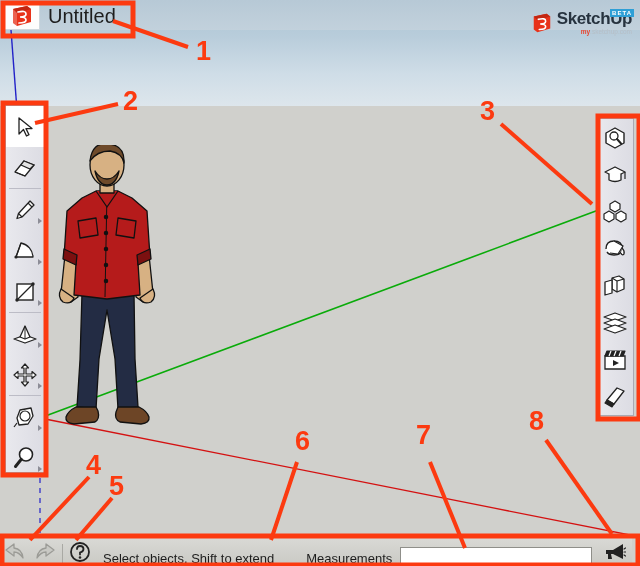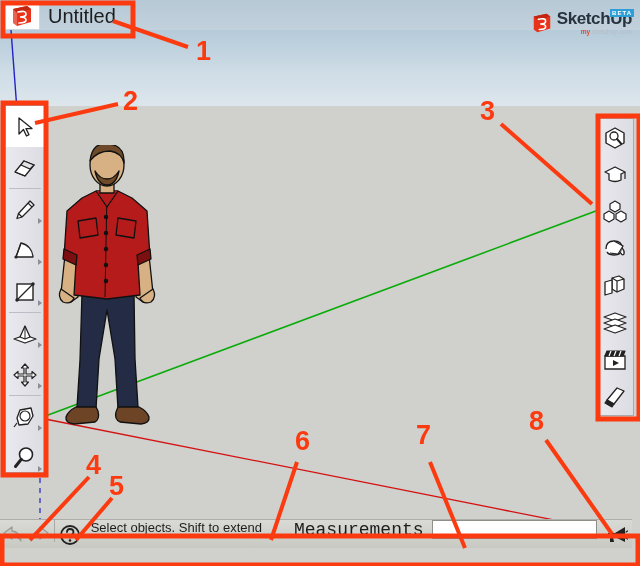--- a/index.html
+++ b/index.html
@@ -46,27 +46,27 @@
   .tool{position:relative;width:100%;height:41px;box-sizing:border-box;
         display:flex;align-items:center;justify-content:center;}
   .tb-right .tool{height:37px;}
   .tool.active{background:#ffffff;}
   .tool .flyout{position:absolute;right:2px;bottom:6px;width:0;height:0;
                 border-left:4px solid #8d8d97;border-top:3px solid transparent;border-bottom:3px solid transparent;}
   .tool-sep{height:1px;background:#bcbcc6;margin:0 3px;}
   .tool svg{display:block;}
 
   
-  .statusbar{position:absolute;left:0;bottom:18px;width:632px;height:29px;
+  .statusbar{position:absolute;left:0;bottom:0;width:632px;height:29px;
              background:linear-gradient(to bottom,#d9d9d5,#c9c9c4);
-             border-top:1px solid #aeaea8;box-sizing:border-box;display:flex;align-items:flex-start;}
+             border-top:1px solid #aeaea8;box-sizing:border-box;display:flex;align-items:flex-end;}
   .sb-btn{width:30px;height:29px;display:flex;align-items:center;justify-content:center;}
   .sb-divider{width:1px;height:22px;background:#a9a9a4;margin:0 2px;}
   .status-text{flex:0 0 auto;margin-left:8px;font-size:13px;color:#1d1d1d;white-space:nowrap;}
-  .meas-label{margin-left:32px;font-size:18px;color:#1d1d1d;white-space:nowrap;font-family:Liberation Mono, monospace;}
+  .meas-label{margin-left:32px;font-size:13px;color:#1d1d1d;white-space:nowrap;}
   .meas-input{flex:1;height:19px;margin:0 6px 0 8px;background:#ffffff;border:1px solid #8f8f8a;
               box-sizing:border-box;padding:0 4px;font-size:12px;color:#111;}
   .sb-right{width:34px;height:29px;display:flex;align-items:center;justify-content:center;}
 
   
   .anno{position:absolute;left:0;top:0;width:640px;height:566px;pointer-events:none;}
   .anno-num{position:absolute;color:#fc3a10;font-size:27px;font-weight:bold;
             font-family:"Liberation Sans", sans-serif;line-height:27px;}
 </style>
 </head>

